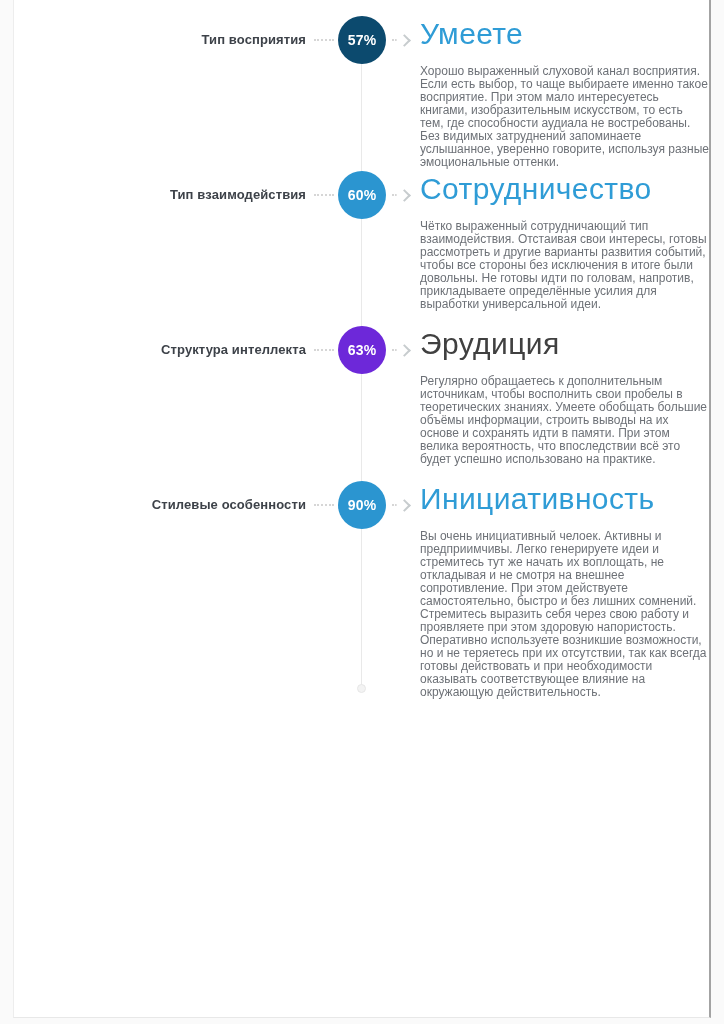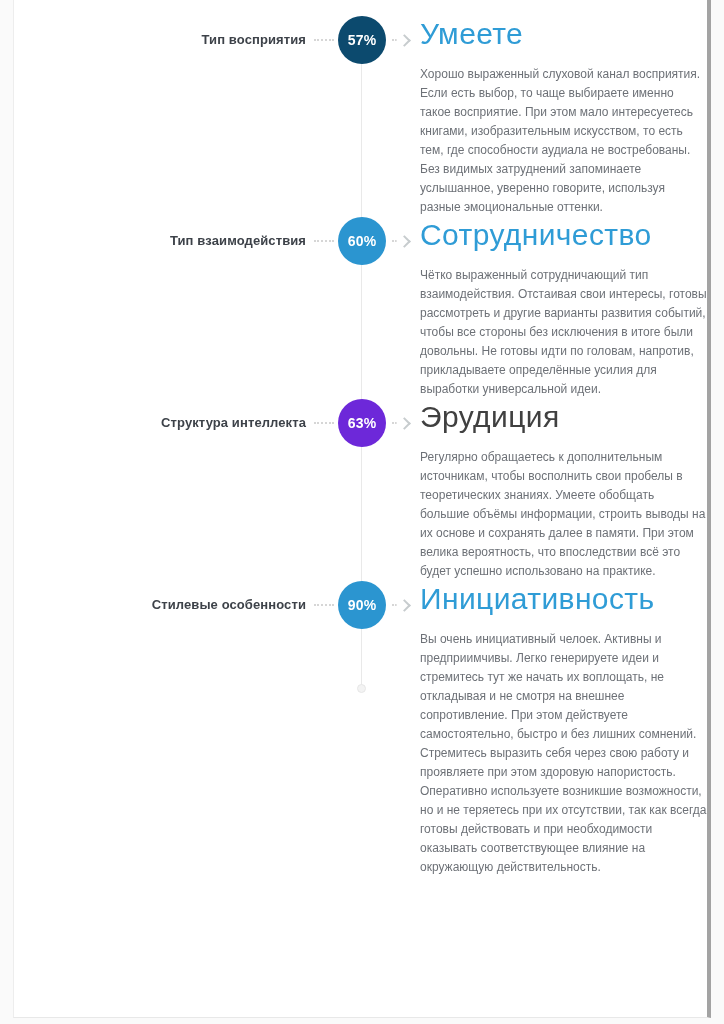--- a/index.html
+++ b/index.html
@@ -12,21 +12,21 @@
     background: #fafafa;
     font-family: "Liberation Sans", "DejaVu Sans", sans-serif;
     overflow: hidden;
   }
   .page {
     position: relative;
     margin: 0 13px;
     height: 1018px;
     background: #ffffff;
     border-left: 1px solid #ededed;
-    border-right: 4px solid #a3a3a3;
+    border-right: 2px solid #a3a3a3;
     border-bottom: 1px solid #e8e8e8;
     box-sizing: border-box;
     padding-top: 16px;
   }
   .timeline-line {
     position: absolute;
     top: 40px;
     left: 347px;
     width: 1px;
     height: 648px;
@@ -109,21 +109,21 @@
     margin: 0;
     font-size: 30px;
     font-weight: 300;
     color: #2f9cd6;
     line-height: 36px;
     letter-spacing: 0.4px;
   }
   .content p {
     margin: 13px 0 0 0;
     font-size: 12px;
-    line-height: 19px;
+    line-height: 13px;
     color: #6d7177;
   }
 </style>
 </head>
 <body>
 
 <div class="page">
 
   <div class="timeline-line"></div>
   <div class="timeline-end-dot"></div>
@@ -159,21 +159,21 @@
   <div class="section">
     <div class="sec-label">Структура интеллекта</div>
     <div class="connector">
       <div class="dots"></div>
       <div class="badge" style="background: #6d28d9;">63%</div>
       <div class="dot-sm"></div>
       <div class="chev"></div>
     </div>
     <div class="content">
       <h2 style="color: #404040;">Эрудиция</h2>
-      <p>Регулярно обращаетесь к дополнительным источникам, чтобы восполнить свои пробелы в теоретических знаниях. Умеете обобщать большие объёмы информации, строить выводы на их основе и сохранять далее в памяти. При этом велика вероятность, что впоследствии всё это будет успешно использовано на практике.</p>
+      <p>Регулярно обращаетесь к дополнительным источникам, чтобы восполнить свои пробелы в теоретических знаниях. Умеете обобщать большие объёмы информации, строить выводы на их основе и сохранять идти в памяти. При этом велика вероятность, что впоследствии всё это будет успешно использовано на практике.</p>
     </div>
   </div>
 
   <div class="section">
     <div class="sec-label">Стилевые особенности</div>
     <div class="connector">
       <div class="dots"></div>
       <div class="badge" style="background: rgb(43, 149, 208);">90%</div>
       <div class="dot-sm"></div>
       <div class="chev"></div>

